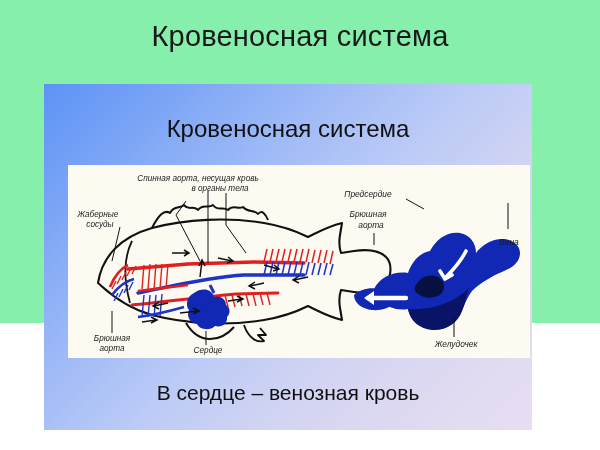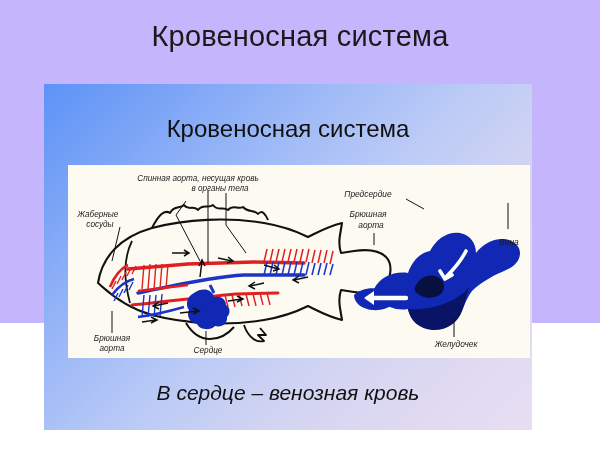--- a/index.html
+++ b/index.html
@@ -11,21 +11,21 @@
     width: 600px;
     height: 450px;
     background: #ffffff;
     font-family: "Liberation Sans", sans-serif;
     overflow: hidden;
   }
   .slide {
     position: relative;
     width: 600px;
     height: 323px;
-    background: #c4b5fd;
+    background: #86efac;
   }
 
   
   .slide-title {
     position: absolute;
     left: 0;
     top: 17px;
     width: 600px;
     text-align: center;
     font-size: 29px;
@@ -69,21 +69,20 @@
   .panel-caption {
     position: absolute;
     left: 0;
     bottom: 23px;
     width: 488px;
     text-align: center;
     font-size: 21px;
     line-height: 28px;
     color: #101010;
     white-space: nowrap;
-    font-style: italic;
   }
 
   
   .diagram-strip {
     position: absolute;
     left: 24px;
     top: 81px;
     width: 462px;
     height: 193px;
     background: #fdfaf2;

